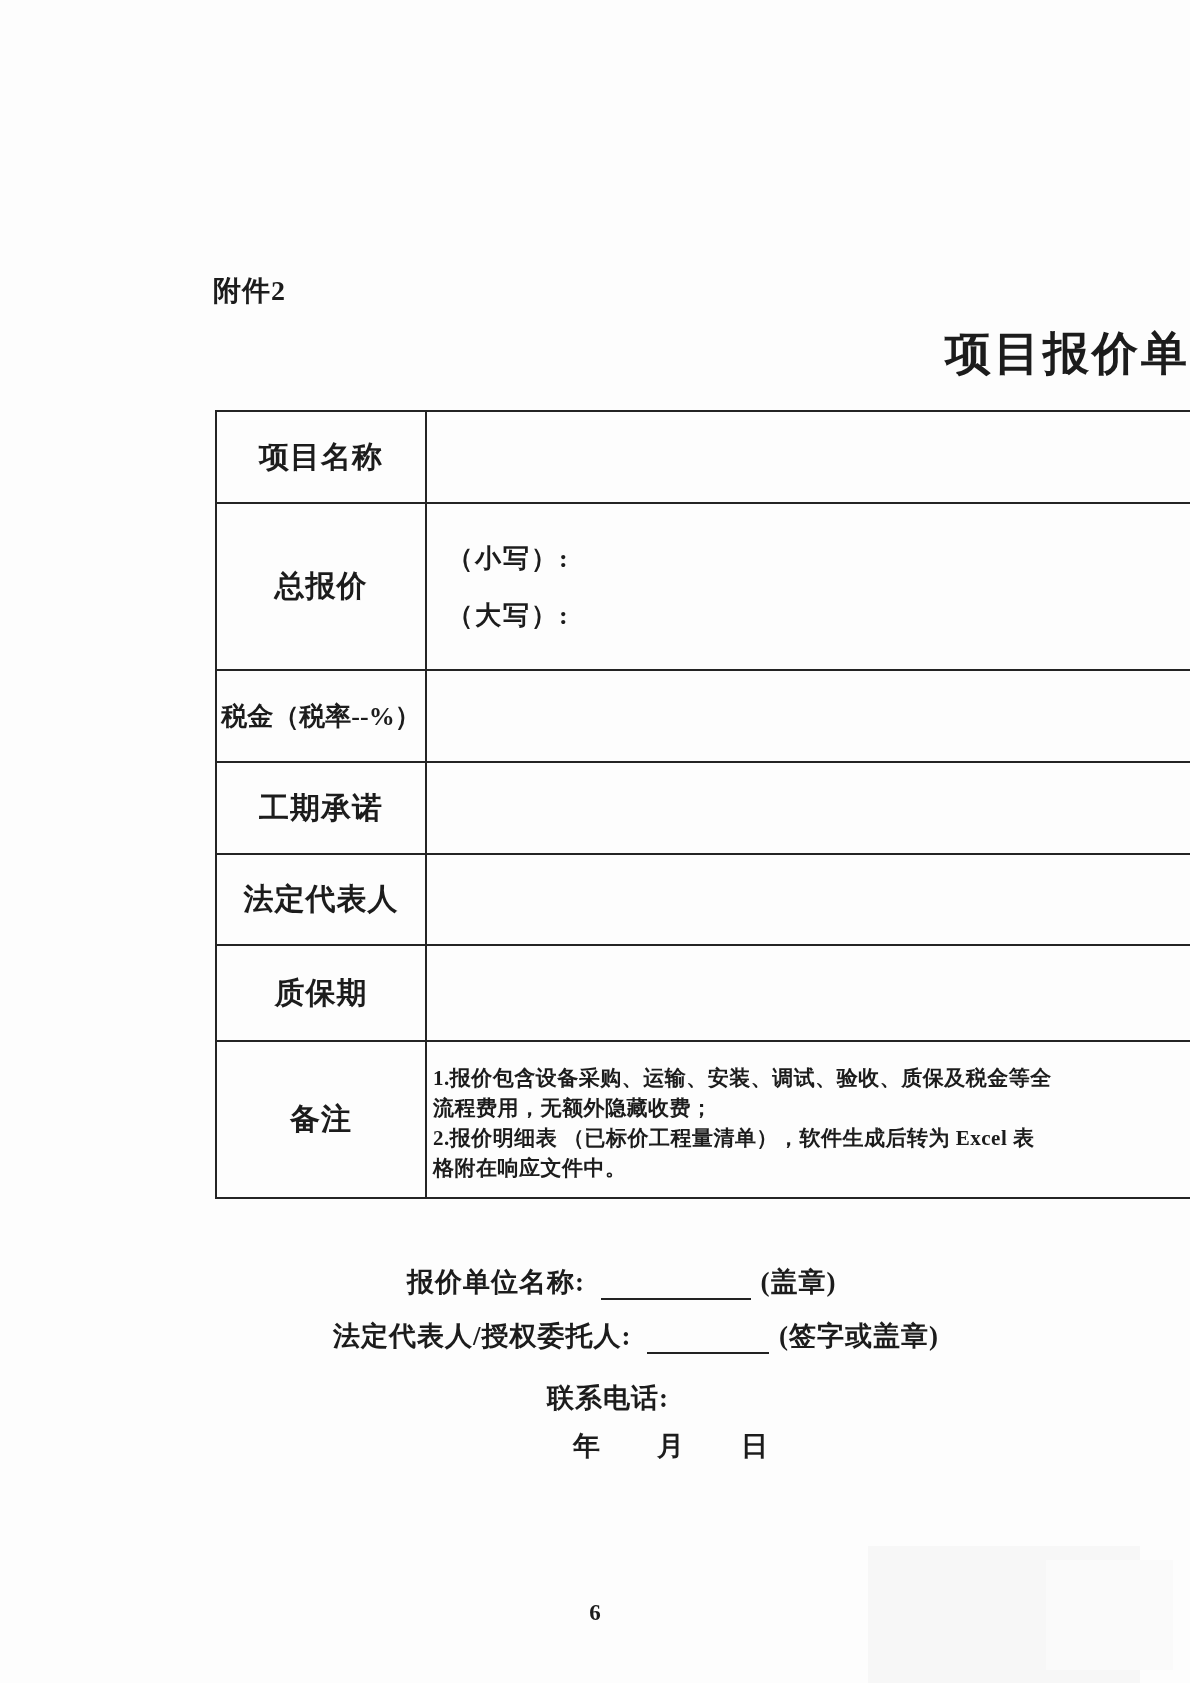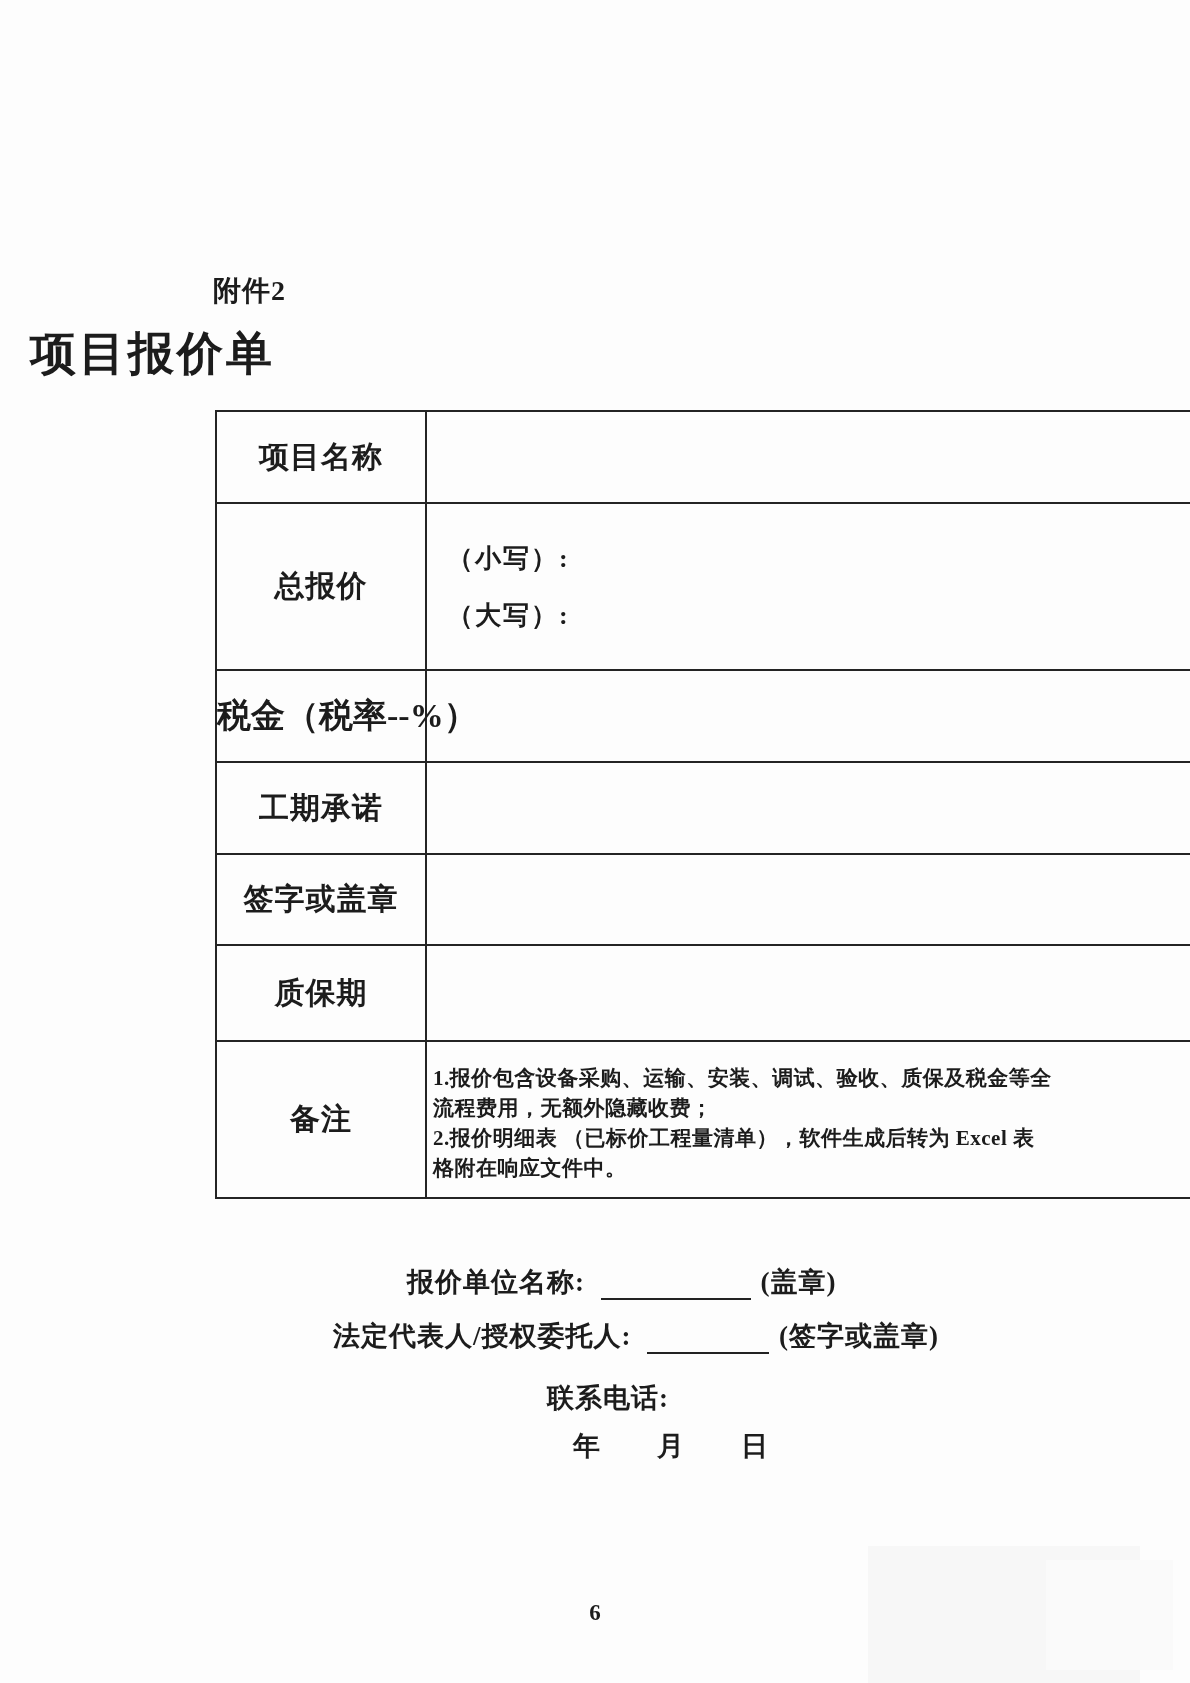--- a/index.html
+++ b/index.html
@@ -15,39 +15,39 @@
   
   .scan-shade-1{position:absolute;left:868px;top:1546px;width:272px;height:137px;background:#f7f7f7;}
   .scan-shade-2{position:absolute;left:1046px;top:1560px;width:127px;height:110px;background:#fafafa;}
 
   .attachment-label{
     position:absolute;left:213px;top:272px;
     font-size:28px;font-weight:600;letter-spacing:1px;
   }
   .doc-title{
     position:absolute;left:0;top:323px;width:100%;
-    text-align:left;padding-left:30px;box-sizing:border-box;
+    text-align:right;padding-left:30px;box-sizing:border-box;
     font-size:46px;font-weight:700;letter-spacing:3px;
   }
 
   table.quote-table{
     position:absolute;left:215px;top:410px;
     width:1014px;border-collapse:collapse;table-layout:fixed;
     background:transparent;
   }
   .quote-table td{
     border:2px solid #242424;
     vertical-align:middle;
     padding:0;
   }
   .col-label{width:210px;}
   .cell-label{
     text-align:center;font-size:30px;font-weight:700;letter-spacing:1px;
   }
-  .cell-label.small{font-size:34px;letter-spacing:0;white-space:nowrap;}
+  .cell-label.small{font-size:26px;letter-spacing:0;white-space:nowrap;}
   .cell-value{font-size:26px;font-weight:600;}
   .row-h-92{height:92px;}
   .row-h-167{height:167px;}
   .row-h-91{height:91px;}
   .row-h-96{height:96px;}
   .row-h-157{height:157px;}
 
   .price-lines{
     display:flex;flex-direction:column;justify-content:center;gap:22px;
     padding-left:20px;font-size:26px;font-weight:600;letter-spacing:2px;
@@ -108,21 +108,21 @@
       </tr>
       <tr class="row-h-92">
         <td class="cell-label small">税金（税率--%）</td>
         <td class="cell-value"></td>
       </tr>
       <tr class="row-h-92">
         <td class="cell-label">工期承诺</td>
         <td class="cell-value"></td>
       </tr>
       <tr class="row-h-91">
-        <td class="cell-label">签字或盖章</td>
+        <td class="cell-label">法定代表人</td>
         <td class="cell-value"></td>
       </tr>
       <tr class="row-h-96">
         <td class="cell-label">质保期</td>
         <td class="cell-value"></td>
       </tr>
       <tr class="row-h-157">
         <td class="cell-label">备注</td>
         <td>
           <div class="notes-lines">

